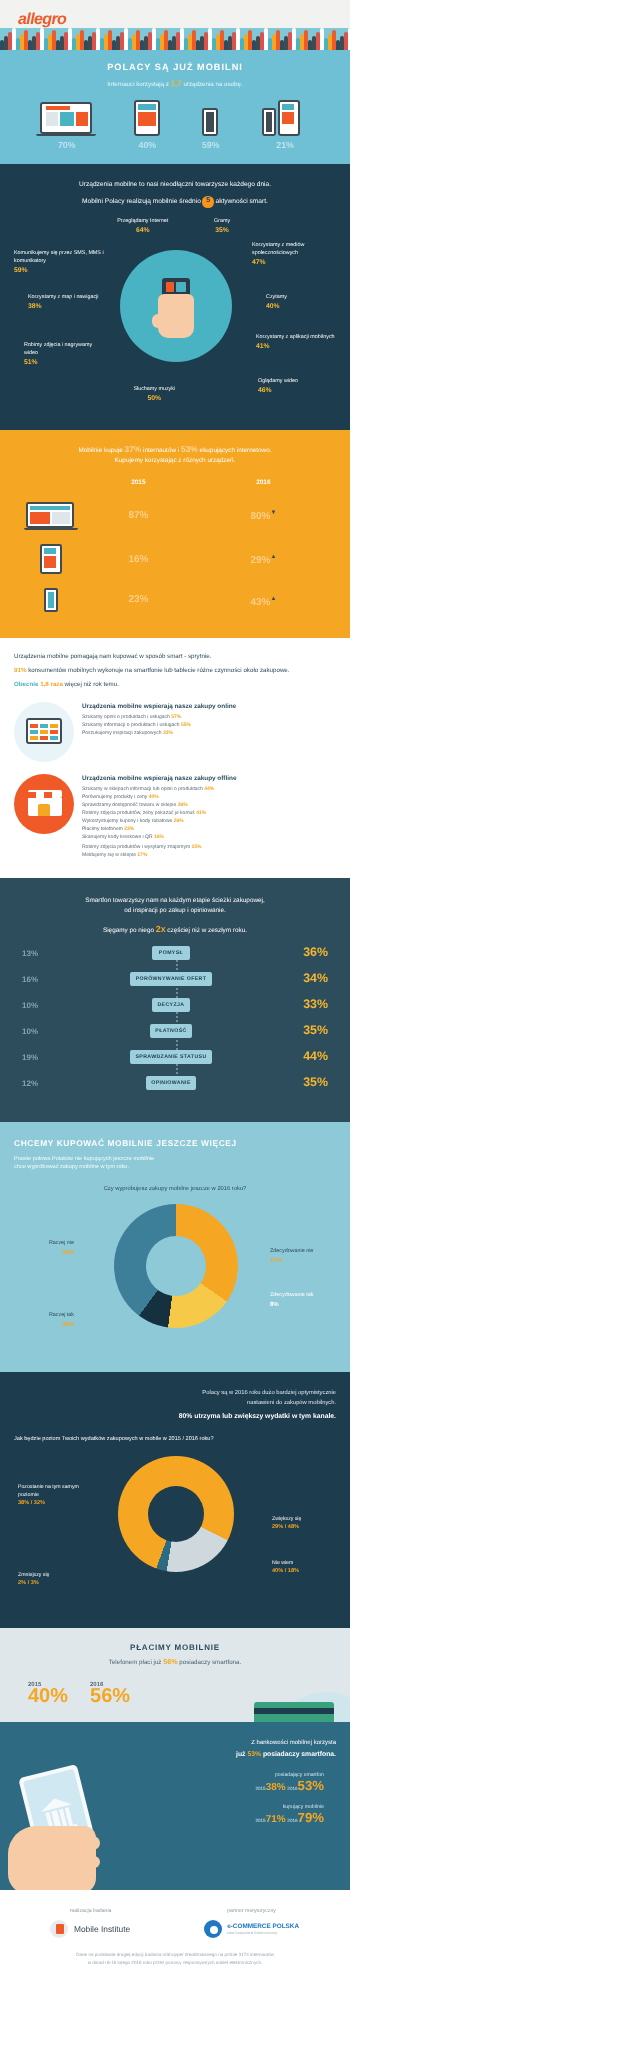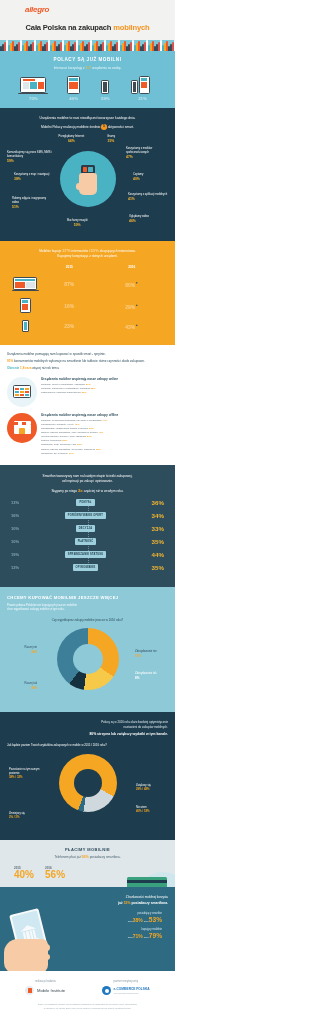--- a/index.html
+++ b/index.html
@@ -11,21 +11,21 @@
     overflow-x:hidden;
     -webkit-font-smoothing:antialiased;
   }
   .page { width:175px; position:relative; }
 
   
   .sec { width:175px; position:relative; }
 
   
   .hdr { background:#f2f2f0; padding:5px 0 0 0; }
-  .logo { font-size:8px; font-weight:bold; color:#f05a28; padding-left:25px;
+  .logo { font-size:8px; font-weight:bold; color:#f05a28; padding-left:9px;
           letter-spacing:-.3px; font-style:italic; }
   .hdr-title { font-size:7.6px; font-weight:bold; color:#2c2c2c; text-align:center;
                padding:9px 4px 8px 4px; letter-spacing:-.2px; }
   .hdr-title .accent { color:#f7941e; }
   .crowd { height:11px; background:#7ec8d8; position:relative; overflow:hidden; }
   .crowd .p { position:absolute; bottom:0; width:2px; border-radius:1px 1px 0 0; }
 
   
   .s1 { background:#6fc0d4; padding:6px 0 7px 0; }
   .s1 h2 { font-size:4.6px; letter-spacing:.5px; color:#fff; font-weight:bold; text-align:center; }
@@ -222,23 +222,20 @@
   .ft .ac-s { font-size:1.8px; color:#9fb3bd; font-weight:normal; display:block; }
   .ft .note { font-size:2.3px; color:#9aa8b0; text-align:center; line-height:1.6; margin-top:8px; }
 </style>
 </head>
 <body>
 
 <div class="page">
 
   <div class="sec hdr">
     <div class="logo">allegro</div>
-    <div class="hdr-title">
-      <span>Cała Polska na zakupach </span><span class="accent">mobilnych</span>
-    </div>
     <div class="crowd" id="crowd">
         <div class="p" style="left:0px;height:5px;background:#2e4d5c"></div>
         <div class="p" style="left:2px;height:7px;background:#3f4a52"></div>
         <div class="p" style="left:4px;height:9px;background:#d9534f"></div>
         <div class="p" style="left:6px;height:11px;background:#ffffff"></div>
         <div class="p" style="left:8px;height:6px;background:#49b3c4"></div>
         <div class="p" style="left:10px;height:8px;background:#f5a623"></div>
         <div class="p" style="left:12px;height:10px;background:#f05a28"></div>
         <div class="p" style="left:14px;height:5px;background:#2e4d5c"></div>
         <div class="p" style="left:16px;height:7px;background:#3f4a52"></div>

